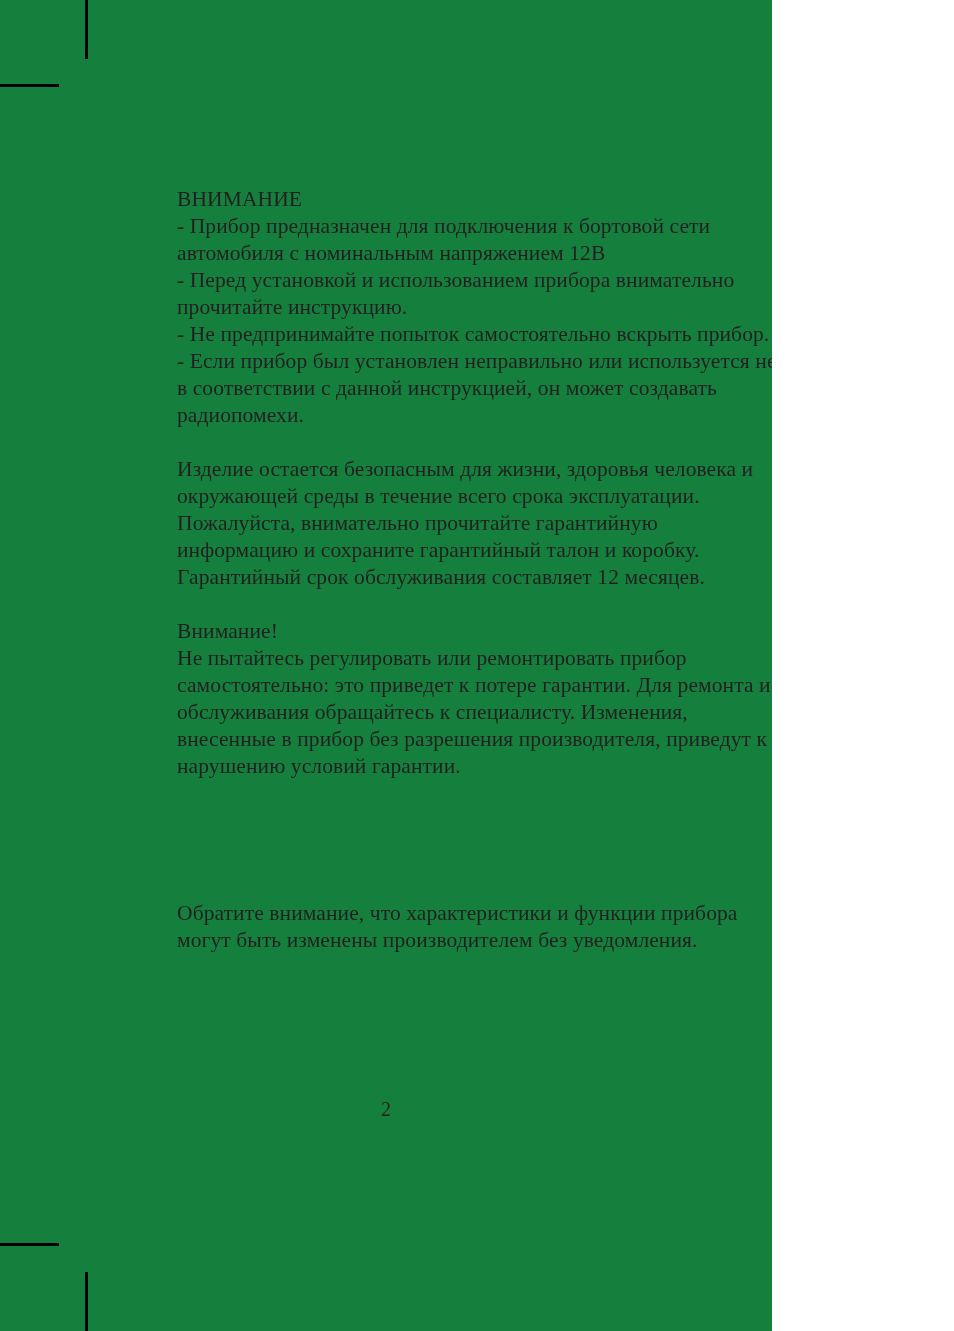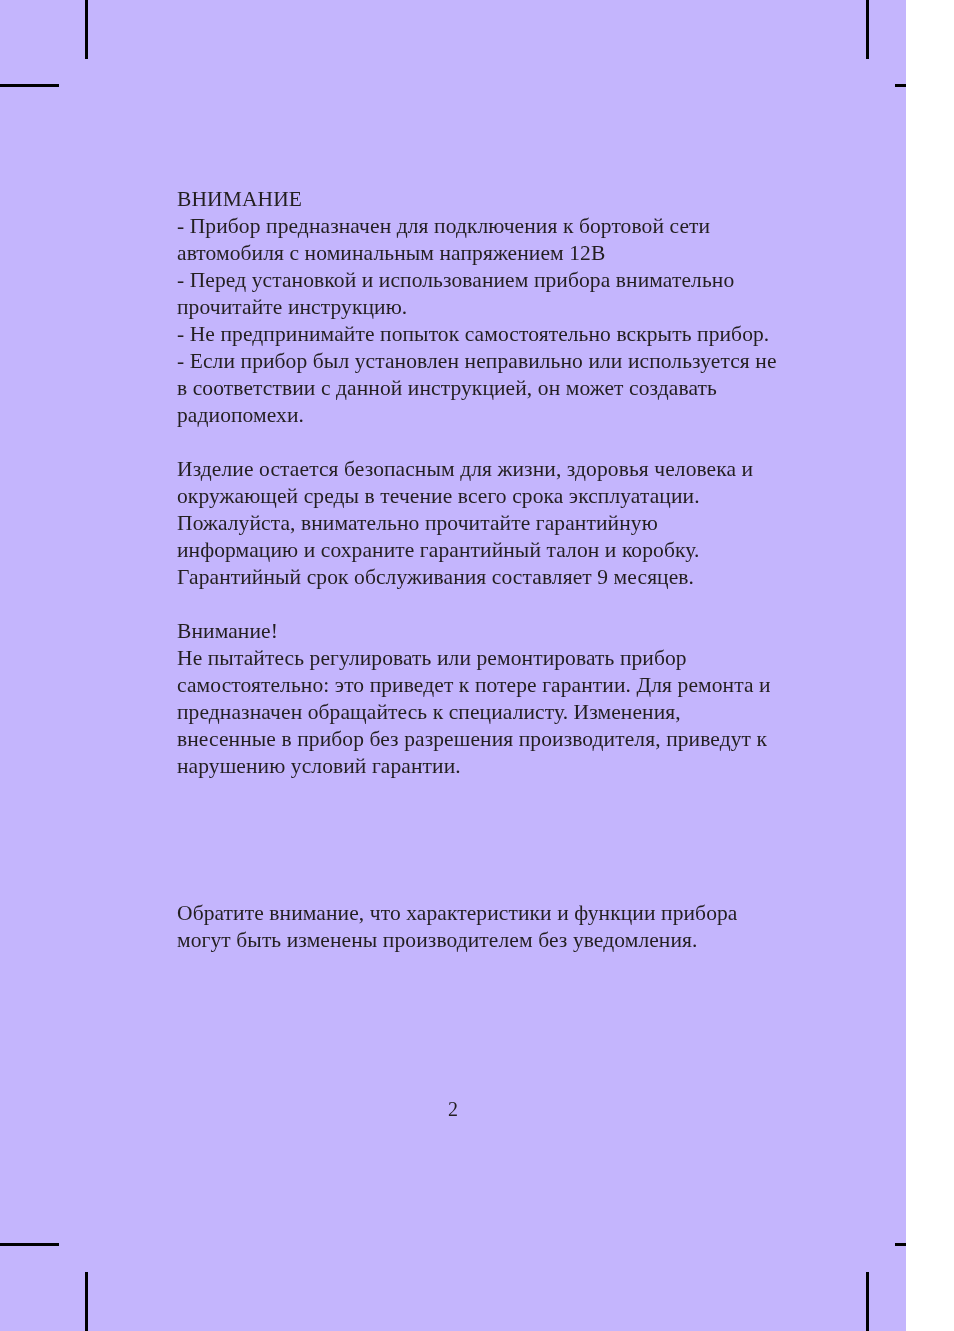--- a/index.html
+++ b/index.html
@@ -2,23 +2,23 @@
 <html><head>
 <meta charset="utf-8">
 <style>
   html, body {
     margin: 0;
     padding: 0;
     background: #ffffff;
   }
   .page {
     position: relative;
-    width: 906px;
+    width: 772px;
     height: 1331px;
-    background: #c4b5fd;
+    background: #15803d;
     overflow: hidden;
     font-family: "Liberation Serif", "DejaVu Serif", serif;
     color: #231f20;
   }
 
   
   .crop {
     position: absolute;
     background: #000000;
   }
@@ -83,25 +83,25 @@
 - Перед установкой и использованием прибора внимательно
 прочитайте инструкцию.
 - Не предпринимайте попыток самостоятельно вскрыть прибор.
 - Если прибор был установлен неправильно или используется не
 в соответствии с данной инструкцией, он может создавать
 радиопомехи.</div>
     <div class="block gap-1">Изделие остается безопасным для жизни, здоровья человека и
 окружающей среды в течение всего срока эксплуатации.
 Пожалуйста, внимательно прочитайте гарантийную
 информацию и сохраните гарантийный талон и коробку.
-Гарантийный срок обслуживания составляет 9 месяцев.</div>
+Гарантийный срок обслуживания составляет 12 месяцев.</div>
     <div class="block gap-1">Внимание!
 Не пытайтесь регулировать или ремонтировать прибор
 самостоятельно: это приведет к потере гарантии. Для ремонта и
-предназначен обращайтесь к специалисту. Изменения,
+обслуживания обращайтесь к специалисту. Изменения,
 внесенные в прибор без разрешения производителя, приведут к
 нарушению условий гарантии.</div>
     <div class="block gap-3">Обратите внимание, что характеристики и функции прибора
 могут быть изменены производителем без уведомления.</div>
   </div>
 
   <div class="page-number">2</div>
 
 </div>
 

